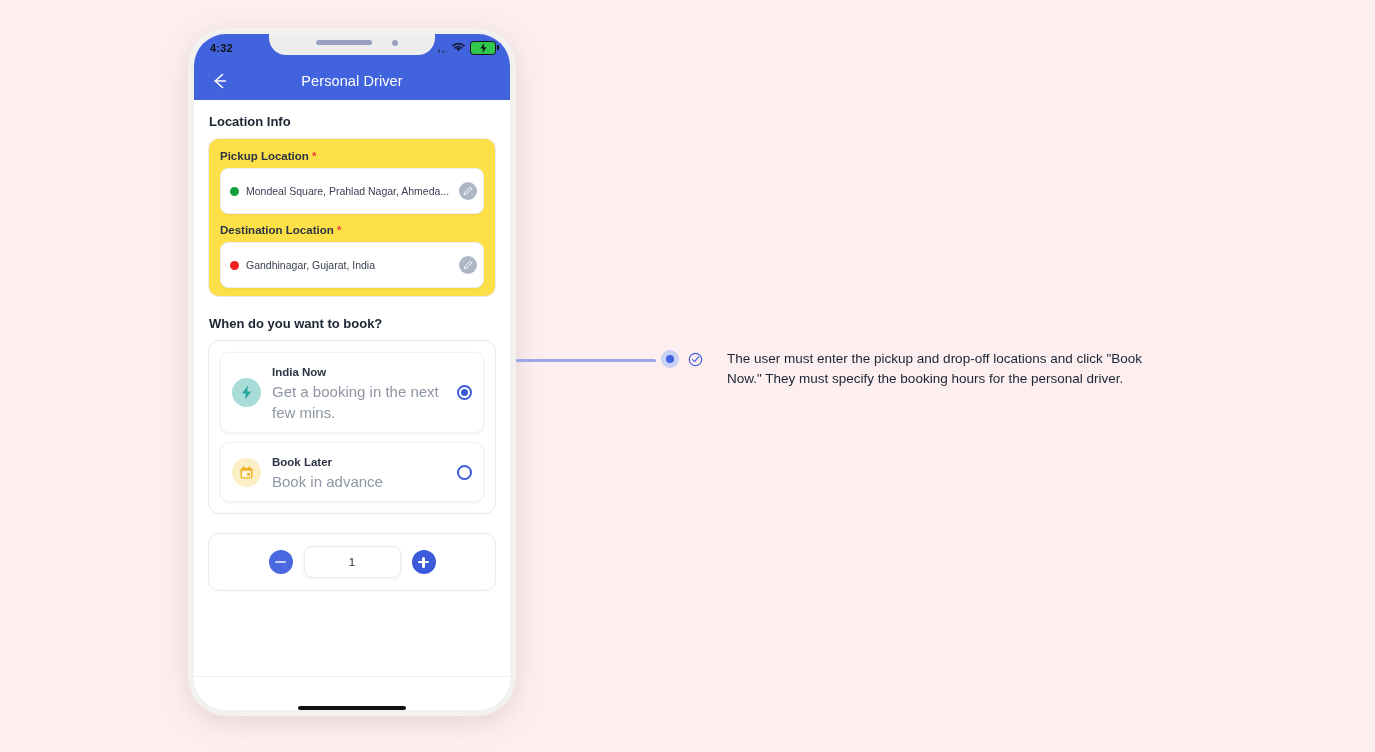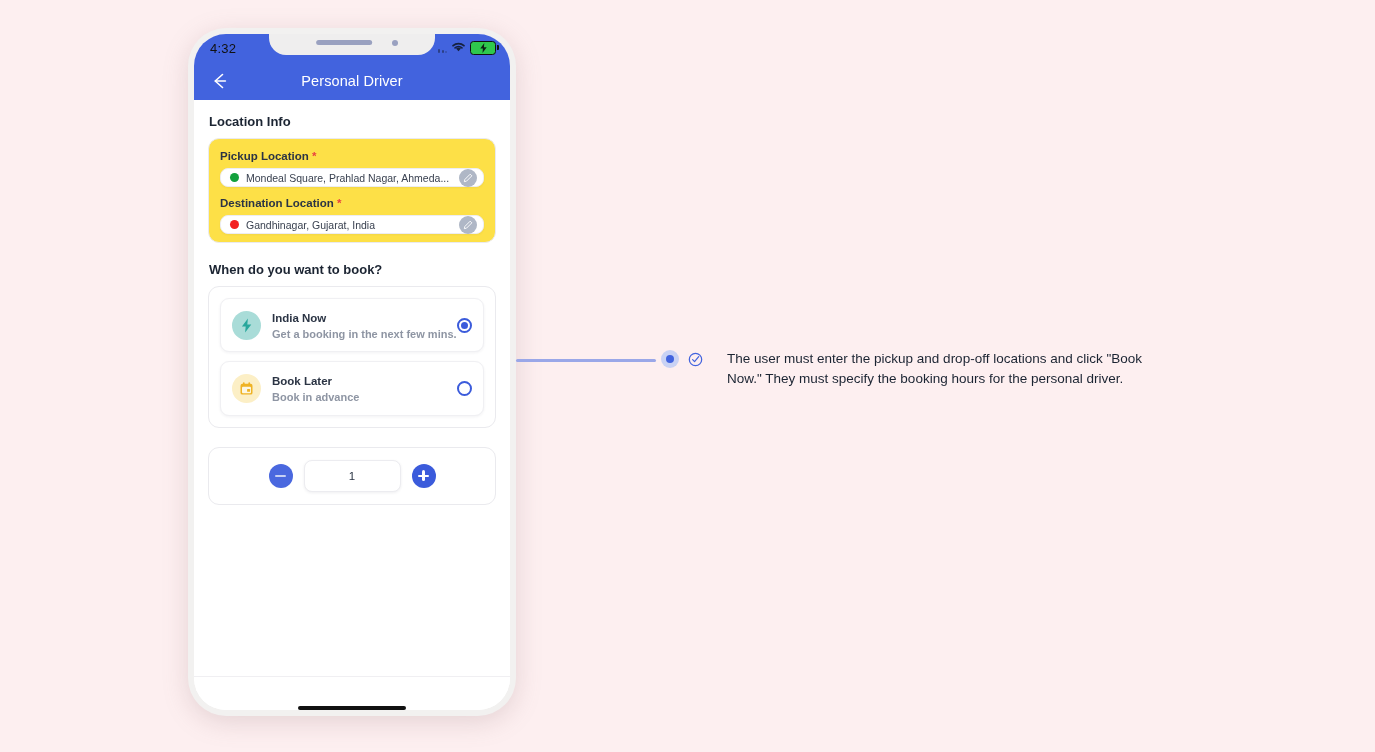--- a/index.html
+++ b/index.html
@@ -27,21 +27,21 @@
 
   
   #app-header{
     background:#4263DE;color:#fff;flex:0 0 auto;position:relative;
   }
   #status-bar{
     height:28px;display:flex;align-items:center;
     justify-content:space-between;padding:0 14px 0 16px;
     position:relative;
   }
-  #status-time{font-size:13px;font-weight:normal;color:#111;letter-spacing:.2px;z-index:3;}
+  #status-time{font-size:11px;font-weight:bold;color:#111;letter-spacing:.2px;z-index:3;}
   #notch{
     position:absolute;left:50%;transform:translateX(-50%);
     top:-7px;width:166px;height:28px;background:#EFEEEE;
     border-bottom-left-radius:17px;border-bottom-right-radius:17px;z-index:2;
   }
   #notch-speaker{
     position:absolute;left:50%;transform:translateX(-64%);
     top:13px;width:56px;height:5px;border-radius:3px;background:#9AA1C0;
   }
   #notch-camera{
@@ -78,21 +78,21 @@
     font-size:13px;font-weight:bold;color:#1B2432;margin:0 0 9px 1px;
   }
   .req-star{color:#E8423F;font-weight:bold;}
 
   .group-card{
     border:1px solid #EAEAEE;border-radius:11px;background:#fde047;
     padding:11px 11px 8px 11px;box-sizing:border-box;
   }
   .field-label{font-size:11.5px;font-weight:bold;color:#2B3444;margin-bottom:6px;}
   .field-box{
-    height:19px;border:1px solid #EDEDF1;border-radius:8px;background:#fff;
+    height:46px;border:1px solid #EDEDF1;border-radius:8px;background:#fff;
     display:flex;align-items:center;padding:0 6px 0 9px;box-sizing:border-box;
     box-shadow:0 1px 2px rgba(30,30,60,.05);
   }
   .loc-dot{width:9px;height:9px;border-radius:50%;flex:0 0 auto;margin-right:7px;}
   .loc-text{
     flex:1 1 auto;font-size:10.5px;color:#394150;white-space:nowrap;overflow:hidden;text-overflow:ellipsis;
   }
   .edit-btn{
     width:18px;height:18px;border-radius:50%;background:#AFB7C6;
     display:flex;align-items:center;justify-content:center;flex:0 0 auto;cursor:pointer;
@@ -109,21 +109,21 @@
     background:#fff;padding:9px 11px;box-sizing:border-box;cursor:pointer;
     box-shadow:0 1px 3px rgba(30,30,60,.06);
   }
   .choice-row + .choice-row{margin-top:9px;}
   .choice-icon{
     width:29px;height:29px;border-radius:50%;flex:0 0 auto;margin-right:11px;
     display:flex;align-items:center;justify-content:center;
   }
   .choice-text{flex:1 1 auto;}
   .choice-title{font-size:11.5px;font-weight:bold;color:#2B3444;line-height:1.3;}
-  .choice-sub{font-size:11px;color:#8E95A3;line-height:1.4;margin-top:1px;font-weight:bold;}
+  .choice-sub{font-size:15px;color:#8E95A3;line-height:1.4;margin-top:1px;}
   .radio{
     width:15px;height:15px;border-radius:50%;border:2px solid #3B5BDB;flex:0 0 auto;
     display:flex;align-items:center;justify-content:center;box-sizing:border-box;cursor:pointer;
   }
   .radio.on:after{content:"";width:7px;height:7px;border-radius:50%;background:#3B5BDB;}
 
   
   #stepper-card{
     border:1px solid #EAEAEE;border-radius:11px;background:#fff;
     padding:12px;box-sizing:border-box;display:flex;align-items:center;justify-content:center;

